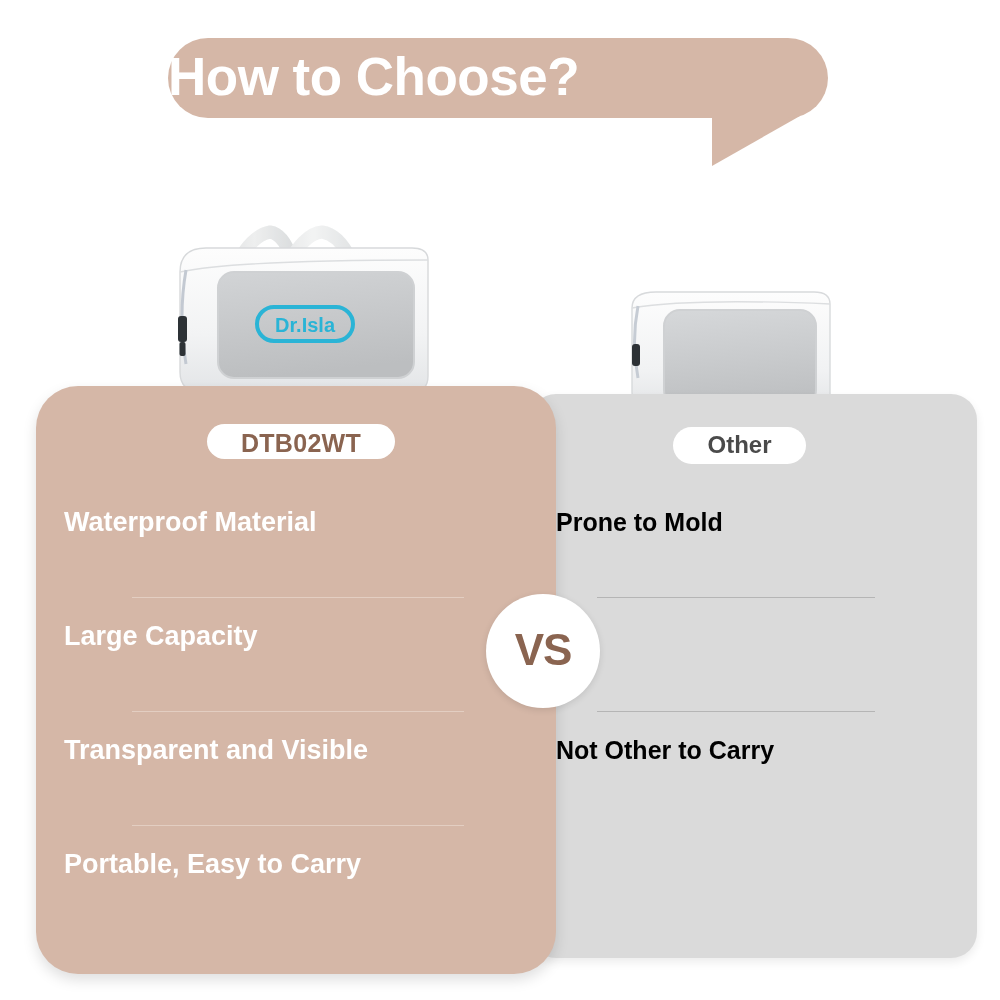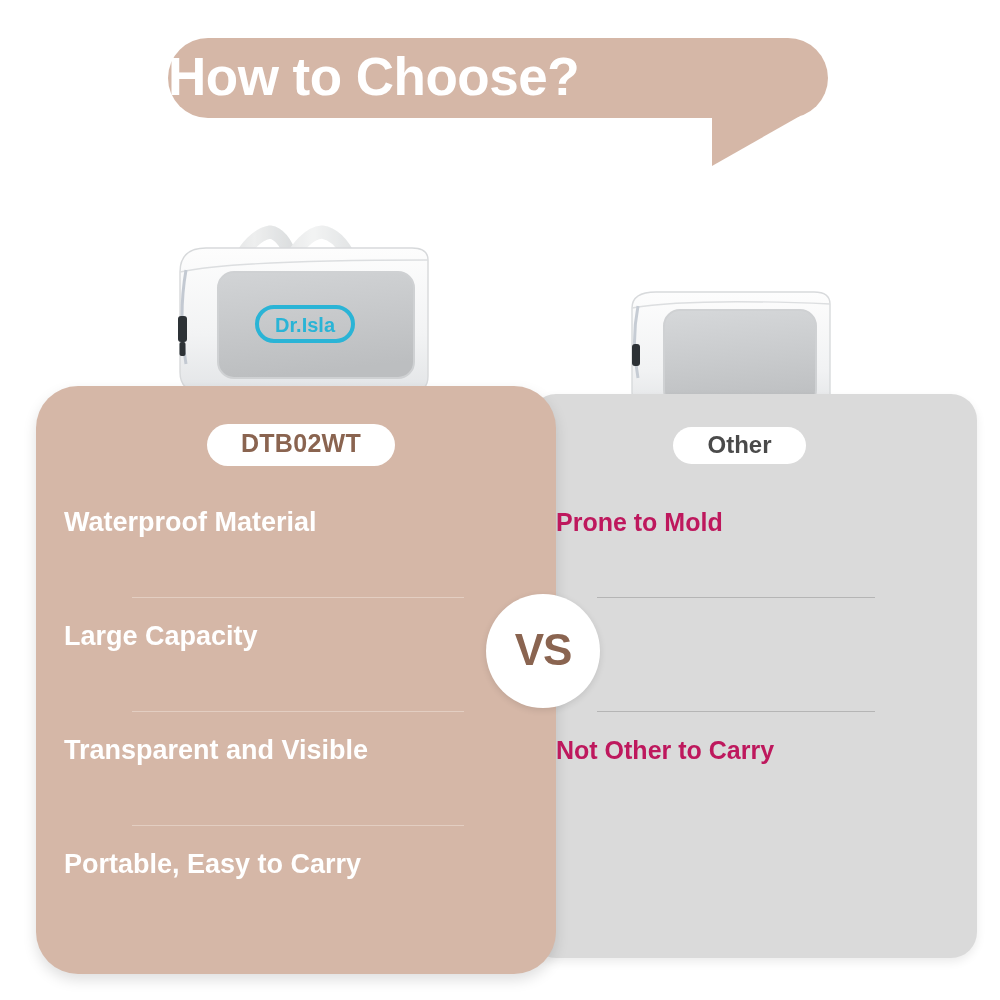--- a/index.html
+++ b/index.html
@@ -77,21 +77,21 @@
     position: absolute;
     background: #ffffff;
     border-radius: 22px;
     text-align: center;
     white-space: nowrap;
   }
   #pill-product {
     left: 207px;
     top: 424px;
     width: 188px;
-    height: 42px;
+    height: 35px;
     line-height: 38px;
     font-size: 25px;
     font-weight: bold;
     color: #8a6450;
     letter-spacing: 0.3px;
   }
   #pill-other {
     left: 673px;
     top: 427px;
     width: 133px;
@@ -122,21 +122,21 @@
     line-height: 76px;
     text-align: left;
     font-weight: bold;
     white-space: nowrap;
   }
   #features-product .feature-text {
     color: #ffffff;
     font-size: 27px;
   }
   #features-other .feature-text {
-    color: #be185d;
+    color: #000000;
     font-size: 25px;
   }
   .feature-divider {
     position: absolute;
     bottom: 0;
     height: 1px;
   }
   #features-product .feature-divider {
     left: 68px;
     width: 332px;

